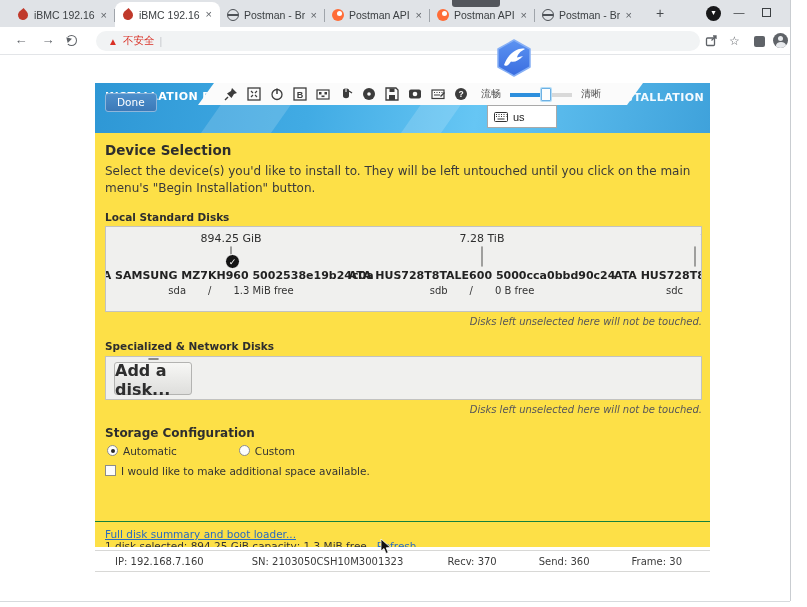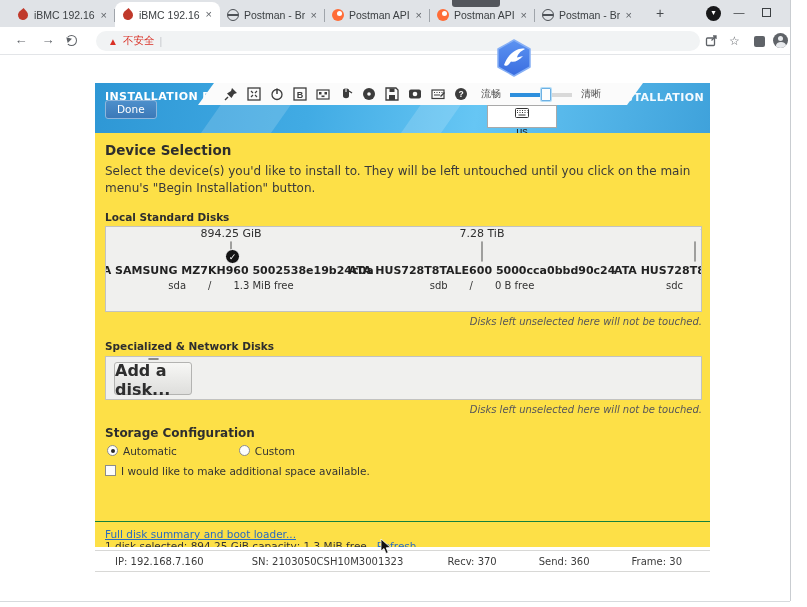--- a/index.html
+++ b/index.html
@@ -56,42 +56,42 @@
 
   
   .kvm { position:absolute; left:95px; top:83px; width:615px; height:489px; }
   .ana-header { position:absolute; left:0; top:0; width:615px; height:50px; overflow:hidden;
     background:linear-gradient(100deg,#2e97d5 0%,#41abe4 35%,#66c6f4 62%,#3fa2db 100%); }
   .streak { position:absolute; background:rgba(255,255,255,0.16); transform:skewX(-35deg); }
   .ana-title { position:absolute; left:10px; top:7px; color:#fff; font-weight:bold; font-size:11px; letter-spacing:0.4px;
     font-family:"DejaVu Sans", sans-serif; }
   .ana-right { position:absolute; right:6px; top:8px; color:#f2faff; font-weight:bold; font-size:11px; letter-spacing:0.4px;
     font-family:"DejaVu Sans", sans-serif; }
-  .done-btn { position:absolute; left:10px; top:17px; height:19px; padding:0 11px; background:linear-gradient(#4d8fcb,#3c79b8);
+  .done-btn { position:absolute; left:10px; top:10px; height:19px; padding:0 11px; background:linear-gradient(#4d8fcb,#3c79b8);
     border:1px solid #8fb6db; border-radius:3px; color:#fff; font-size:10.5px; line-height:17px; font-family:"DejaVu Sans", sans-serif; }
   .kbd-box { position:absolute; left:392px; top:22px; width:70px; height:23px; background:#fff; border:1px solid #a9a9a9;
-    display:flex; align-items:center; gap:5px; padding:0 6px; font-size:11px; color:#222;flex-direction:column; }
+    display:flex; align-items:center; gap:5px; padding:0 6px; font-size:11px; color:#222; }
 
   .kvm-toolbar { position:absolute; left:103px; top:0; width:445px; height:22px; background:#fbfbfb;
     clip-path:polygon(16px 0, 100% 0, calc(100% - 16px) 100%, 0 100%);
     display:flex; align-items:center; gap:9px; padding:0 26px; }
   .tb-ic { width:14px; height:14px; flex:0 0 auto; display:block; }
   .q-label { font-size:10px; color:#555; white-space:nowrap; font-family:"DejaVu Sans", sans-serif; }
   .q-slider { position:relative; width:62px; height:13px; flex:0 0 auto; }
   .q-track { position:absolute; left:0; top:5px; width:100%; height:4px; background:#d9d9d9; }
   .q-fill { position:absolute; left:0; top:5px; height:4px; background:#2d8fdd; }
   .q-handle { position:absolute; top:0; width:10px; height:13px; background:#fdfdfd; border:1px solid #6db1e4;
     box-shadow:0 0 0 1px #b5ddf6; border-radius:1px; }
 
   .ana-content { position:absolute; left:0; top:50px; width:615px; height:414px; background:#fde047; overflow:hidden;
     font-family:"DejaVu Sans", sans-serif; color:#333; }
   .h-device { font-size:13.5px; font-weight:bold; color:#2e2e2e; margin:9px 0 5px 10px; }
   .intro { font-size:12px; color:#3a3a3a; line-height:1.45; margin:0 14px 0 10px; }
   .sec-label { font-size:10.5px; font-weight:bold; color:#2e2e2e; margin:13px 16px 3px 10px; }
-  .diskbox { margin:0 8px 0 10px; height:86px; border:1px solid #c2c2c0; background:#f0f0ee; display:flex; overflow:hidden; }
+  .diskbox { margin:0 8px 0 10px; height:86px; border:1px solid #c2c2c0; background:#f0f0ee; display:flex; overflow:hidden; padding-top:5px; }
   .disk { display:flex; flex-direction:column; align-items:center; flex:0 0 auto; }
   .disk-size { font-size:11px; color:#2e2e2e; }
   .hdd-wrap { position:relative; margin:2px 0 3px; }
   .hdd { width:24px; height:28px; background:linear-gradient(#f7f7f5,#dfdfdd); border:1px solid #9f9f9d; border-radius:3px; position:relative; }
   .hdd::after { content:""; position:absolute; left:3px; right:3px; bottom:2px; height:3px; background:#b9b9b7; border-radius:1px; }
   .sel-badge { position:absolute; right:-8px; bottom:-3px; width:15px; height:15px; background:#141414; border:1.5px solid #fdfdfd;
     border-radius:50%; color:#fff; font-size:9px; font-weight:bold; text-align:center; line-height:14px; }
   .disk-name { font-size:11px; font-weight:bold; color:#222; white-space:nowrap; }
   .dev-row { display:flex; gap:22px; font-size:10px; color:#333; margin-top:3px; }
   .disk3 { align-items:flex-start; }

